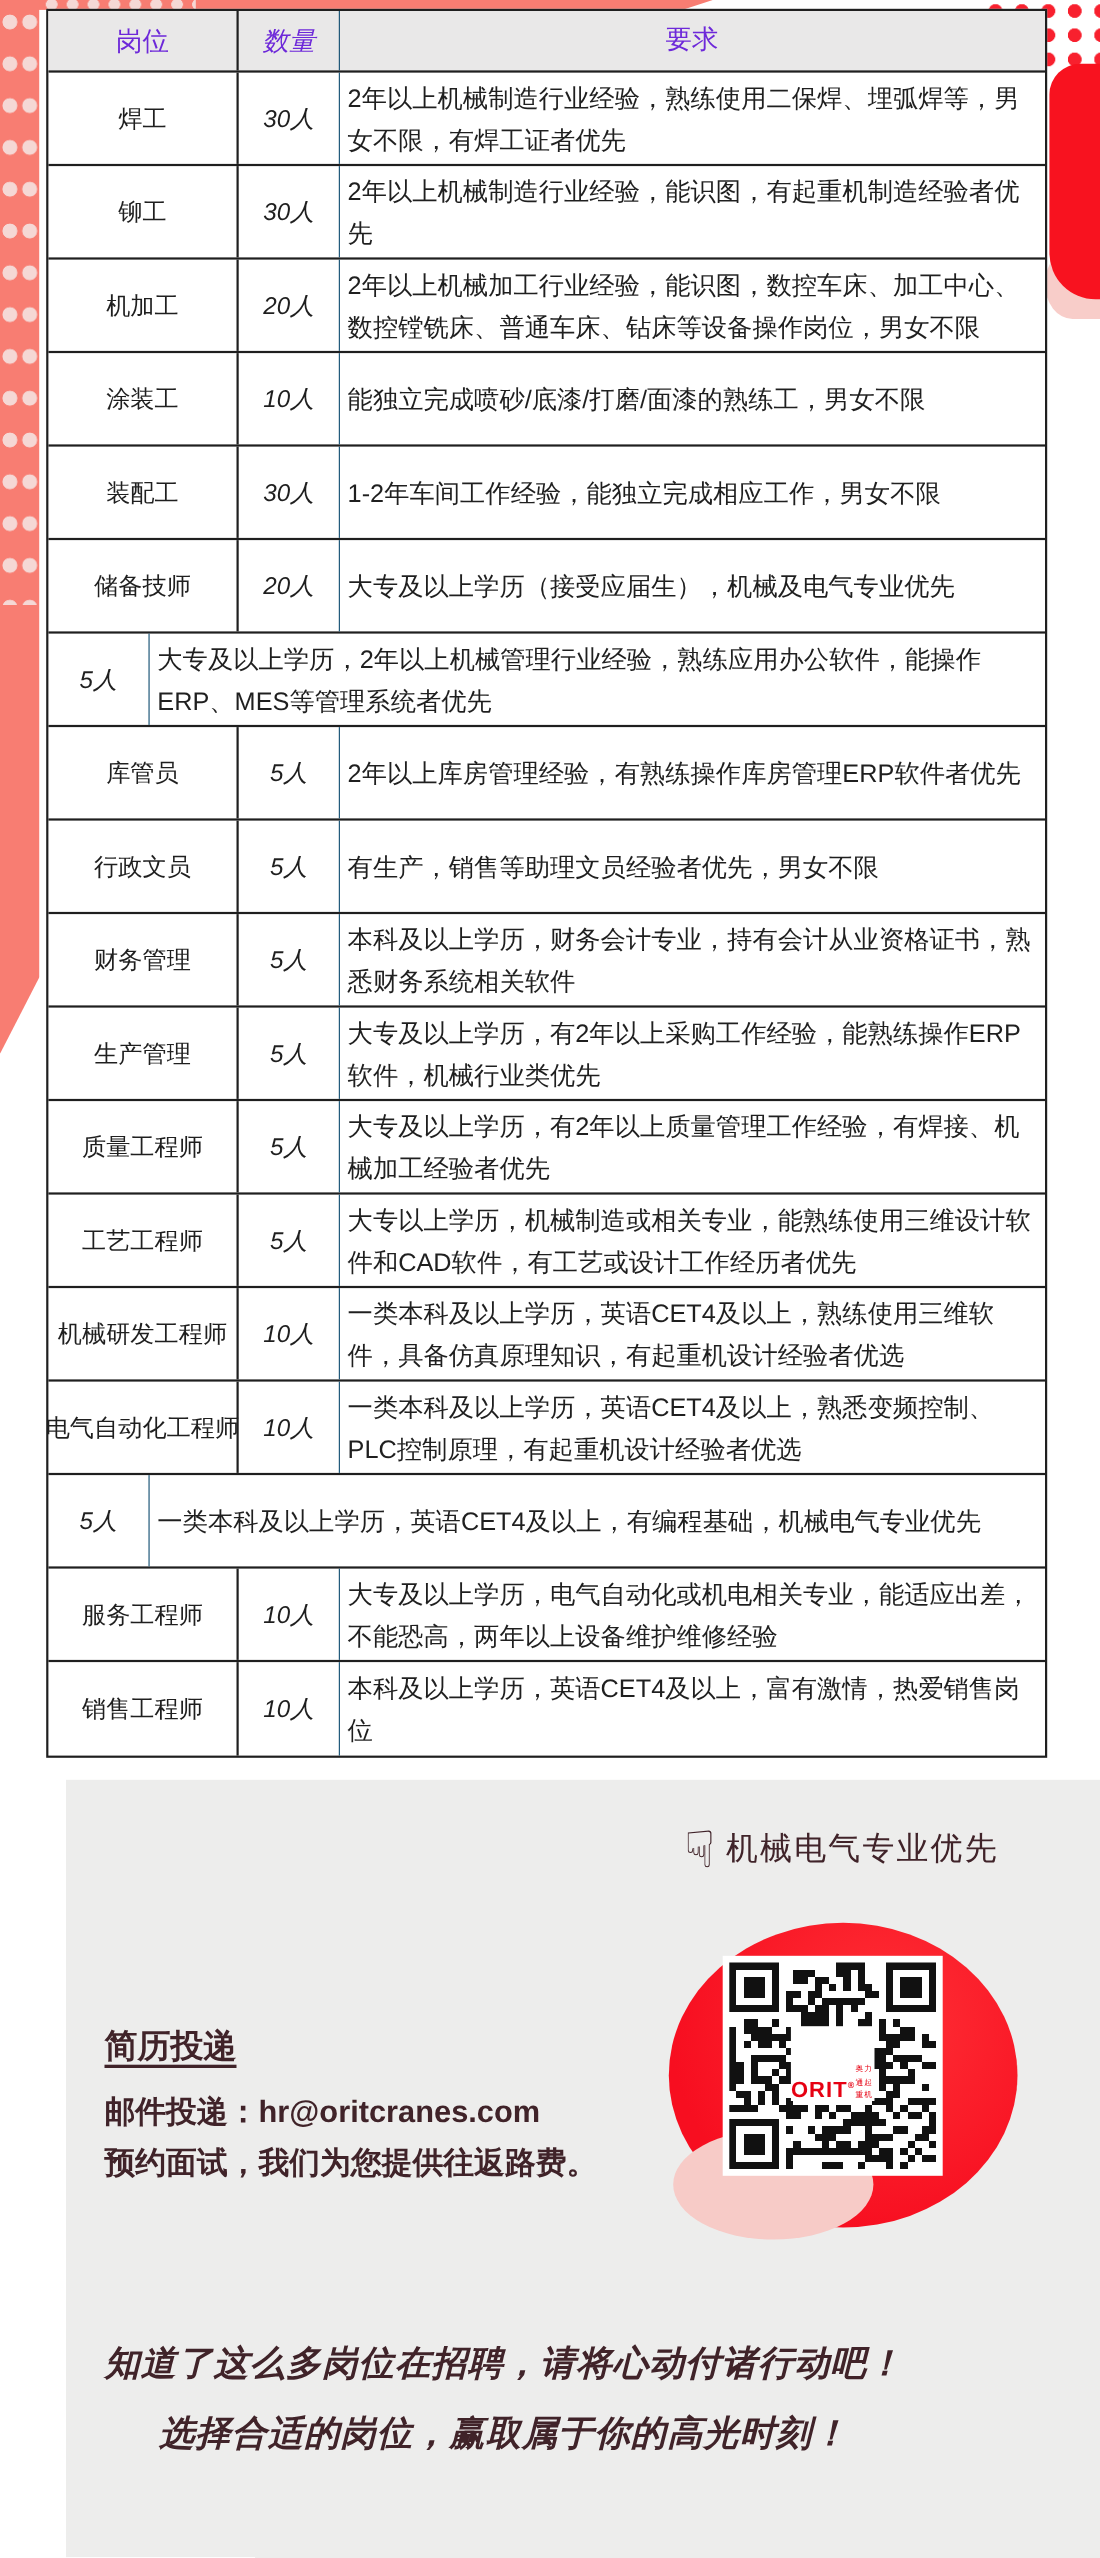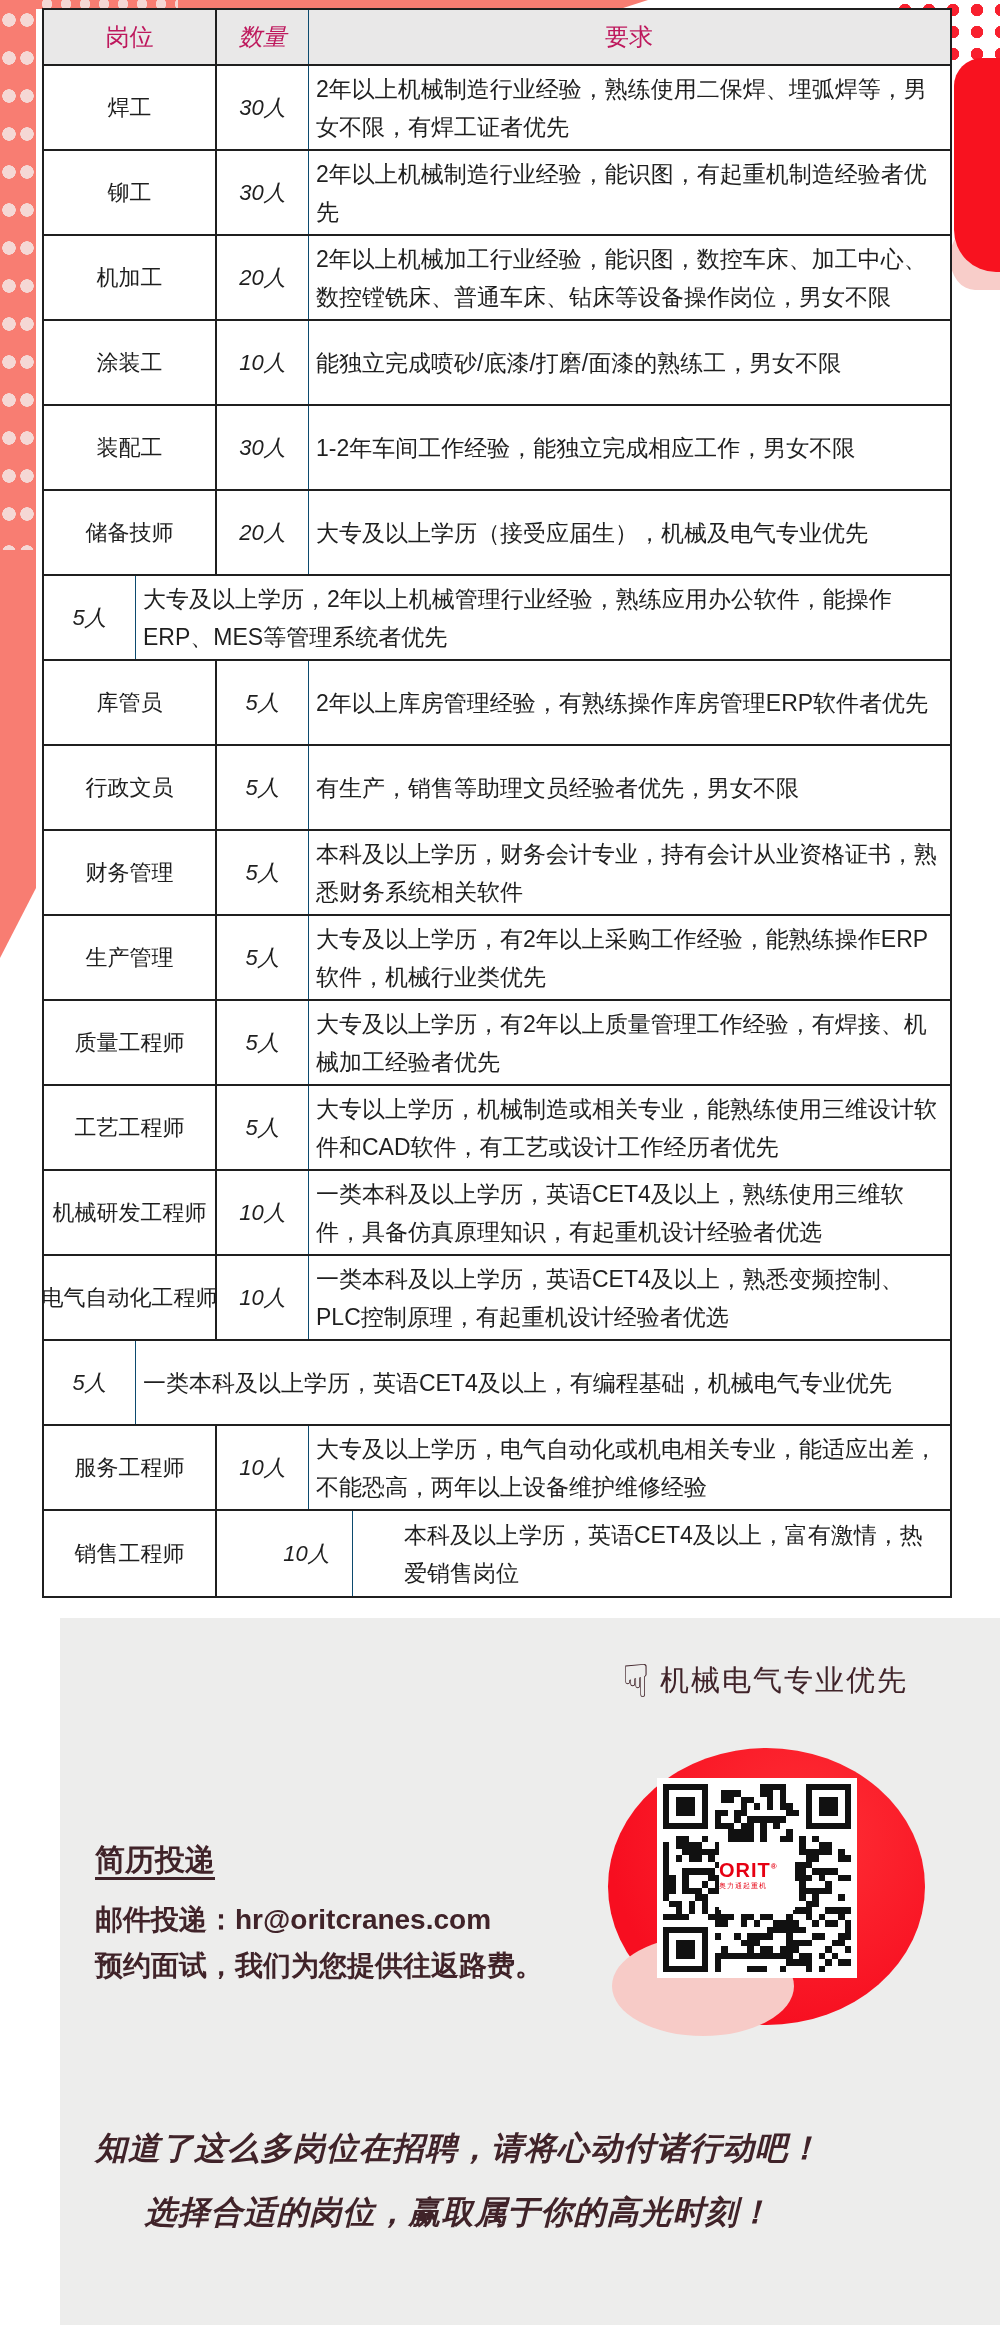--- a/index.html
+++ b/index.html
@@ -22,44 +22,44 @@
     background-image:radial-gradient(circle at 7px 7px,#f8202e 6px,transparent 6.5px);
     background-size:24px 22px;}
   .right-pink{position:absolute;left:950px;top:226px;width:50px;height:64px;
     background:#f8cdc9;border-radius:60% 0 0 60%;}
   .right-shape{position:absolute;left:954px;top:58px;width:46px;height:214px;
     background:#f8121f;border-radius:28px 0 0 42px;}
   
   .jobs-table{position:absolute;left:42px;top:8px;width:910px;
     border:2px solid #1f1f1f;box-sizing:border-box;background:#fff;}
   .trow{display:flex;height:85px;border-bottom:2px solid #1f1f1f;box-sizing:border-box;}
-  .trow:last-child{border-bottom:none;gap:44px;}
+  .trow:last-child{border-bottom:none;}
   .trow.head{height:56px;background:#e9e8e8;}
   .cell{display:flex;align-items:center;box-sizing:border-box;}
   .c1{width:173px;justify-content:center;border-right:2px solid #1f1f1f;
       font-size:22px;white-space:nowrap;}
   .c2{width:92px;justify-content:center;border-right:1px solid #0c4a6e;font-size:22px;font-style:italic;}
   .c3{flex:1;justify-content:flex-start;padding:2px 8px 2px 7px;
       font-size:23px;line-height:38px;text-align:left;}
-  .trow.head .cell{font-size:24px;color:#be185d;}
+  .trow.head .cell{font-size:24px;color:#6d28d9;}
   
   .panel{position:absolute;left:60px;top:1618px;width:940px;height:707px;background:#ededec;}
   .scan-row{position:absolute;left:562px;top:40px;display:flex;align-items:center;gap:10px;
     color:#402329;}
   .hand-icon{font-size:46px;line-height:1;font-family:"DejaVu Sans",sans-serif;}
   .scan-label{font-size:29px;letter-spacing:2px;font-weight:500;}
   .red-circle{position:absolute;left:548px;top:130px;width:317px;height:277px;border-radius:50%;
     background:radial-gradient(circle at 62% 32%,#ff3036 0%,#f70e20 72%);}
   .pink-blob{position:absolute;left:552px;top:318px;width:182px;height:100px;border-radius:50%;
     background:#f7cbc7;}
   .qr-box{position:absolute;left:597px;top:160px;width:200px;height:200px;background:#ffffff;
     box-sizing:border-box;padding:6px;}
   .qr-box svg{display:block;width:188px;height:188px;}
   .qr-logo{position:absolute;left:62px;top:64px;width:76px;height:68px;background:#ffffff;
-    display:flex;flex-direction:column;align-items:flex-start;justify-content:center;}
+    display:flex;flex-direction:row;align-items:flex-end;justify-content:center;}
   .qr-logo .brand{color:#e60012;font-weight:bold;font-size:20px;letter-spacing:1px;line-height:1;}
   .qr-logo .brand sup{font-size:8px;}
   .qr-logo .sub{color:#e60012;font-size:7px;line-height:1.6;letter-spacing:1px;}
   .contact{position:absolute;left:35px;top:222px;color:#402329;}
   .contact-title{font-size:30px;font-weight:bold;text-decoration:underline;
     text-underline-offset:7px;margin-bottom:16px;}
   .contact-line{font-size:28px;font-weight:bold;line-height:46px;}
   .closing{position:absolute;left:35px;top:498px;color:#402329;font-size:32px;font-weight:bold;
     font-style:italic;line-height:64px;letter-spacing:1px;text-align:center;}
 </style>

